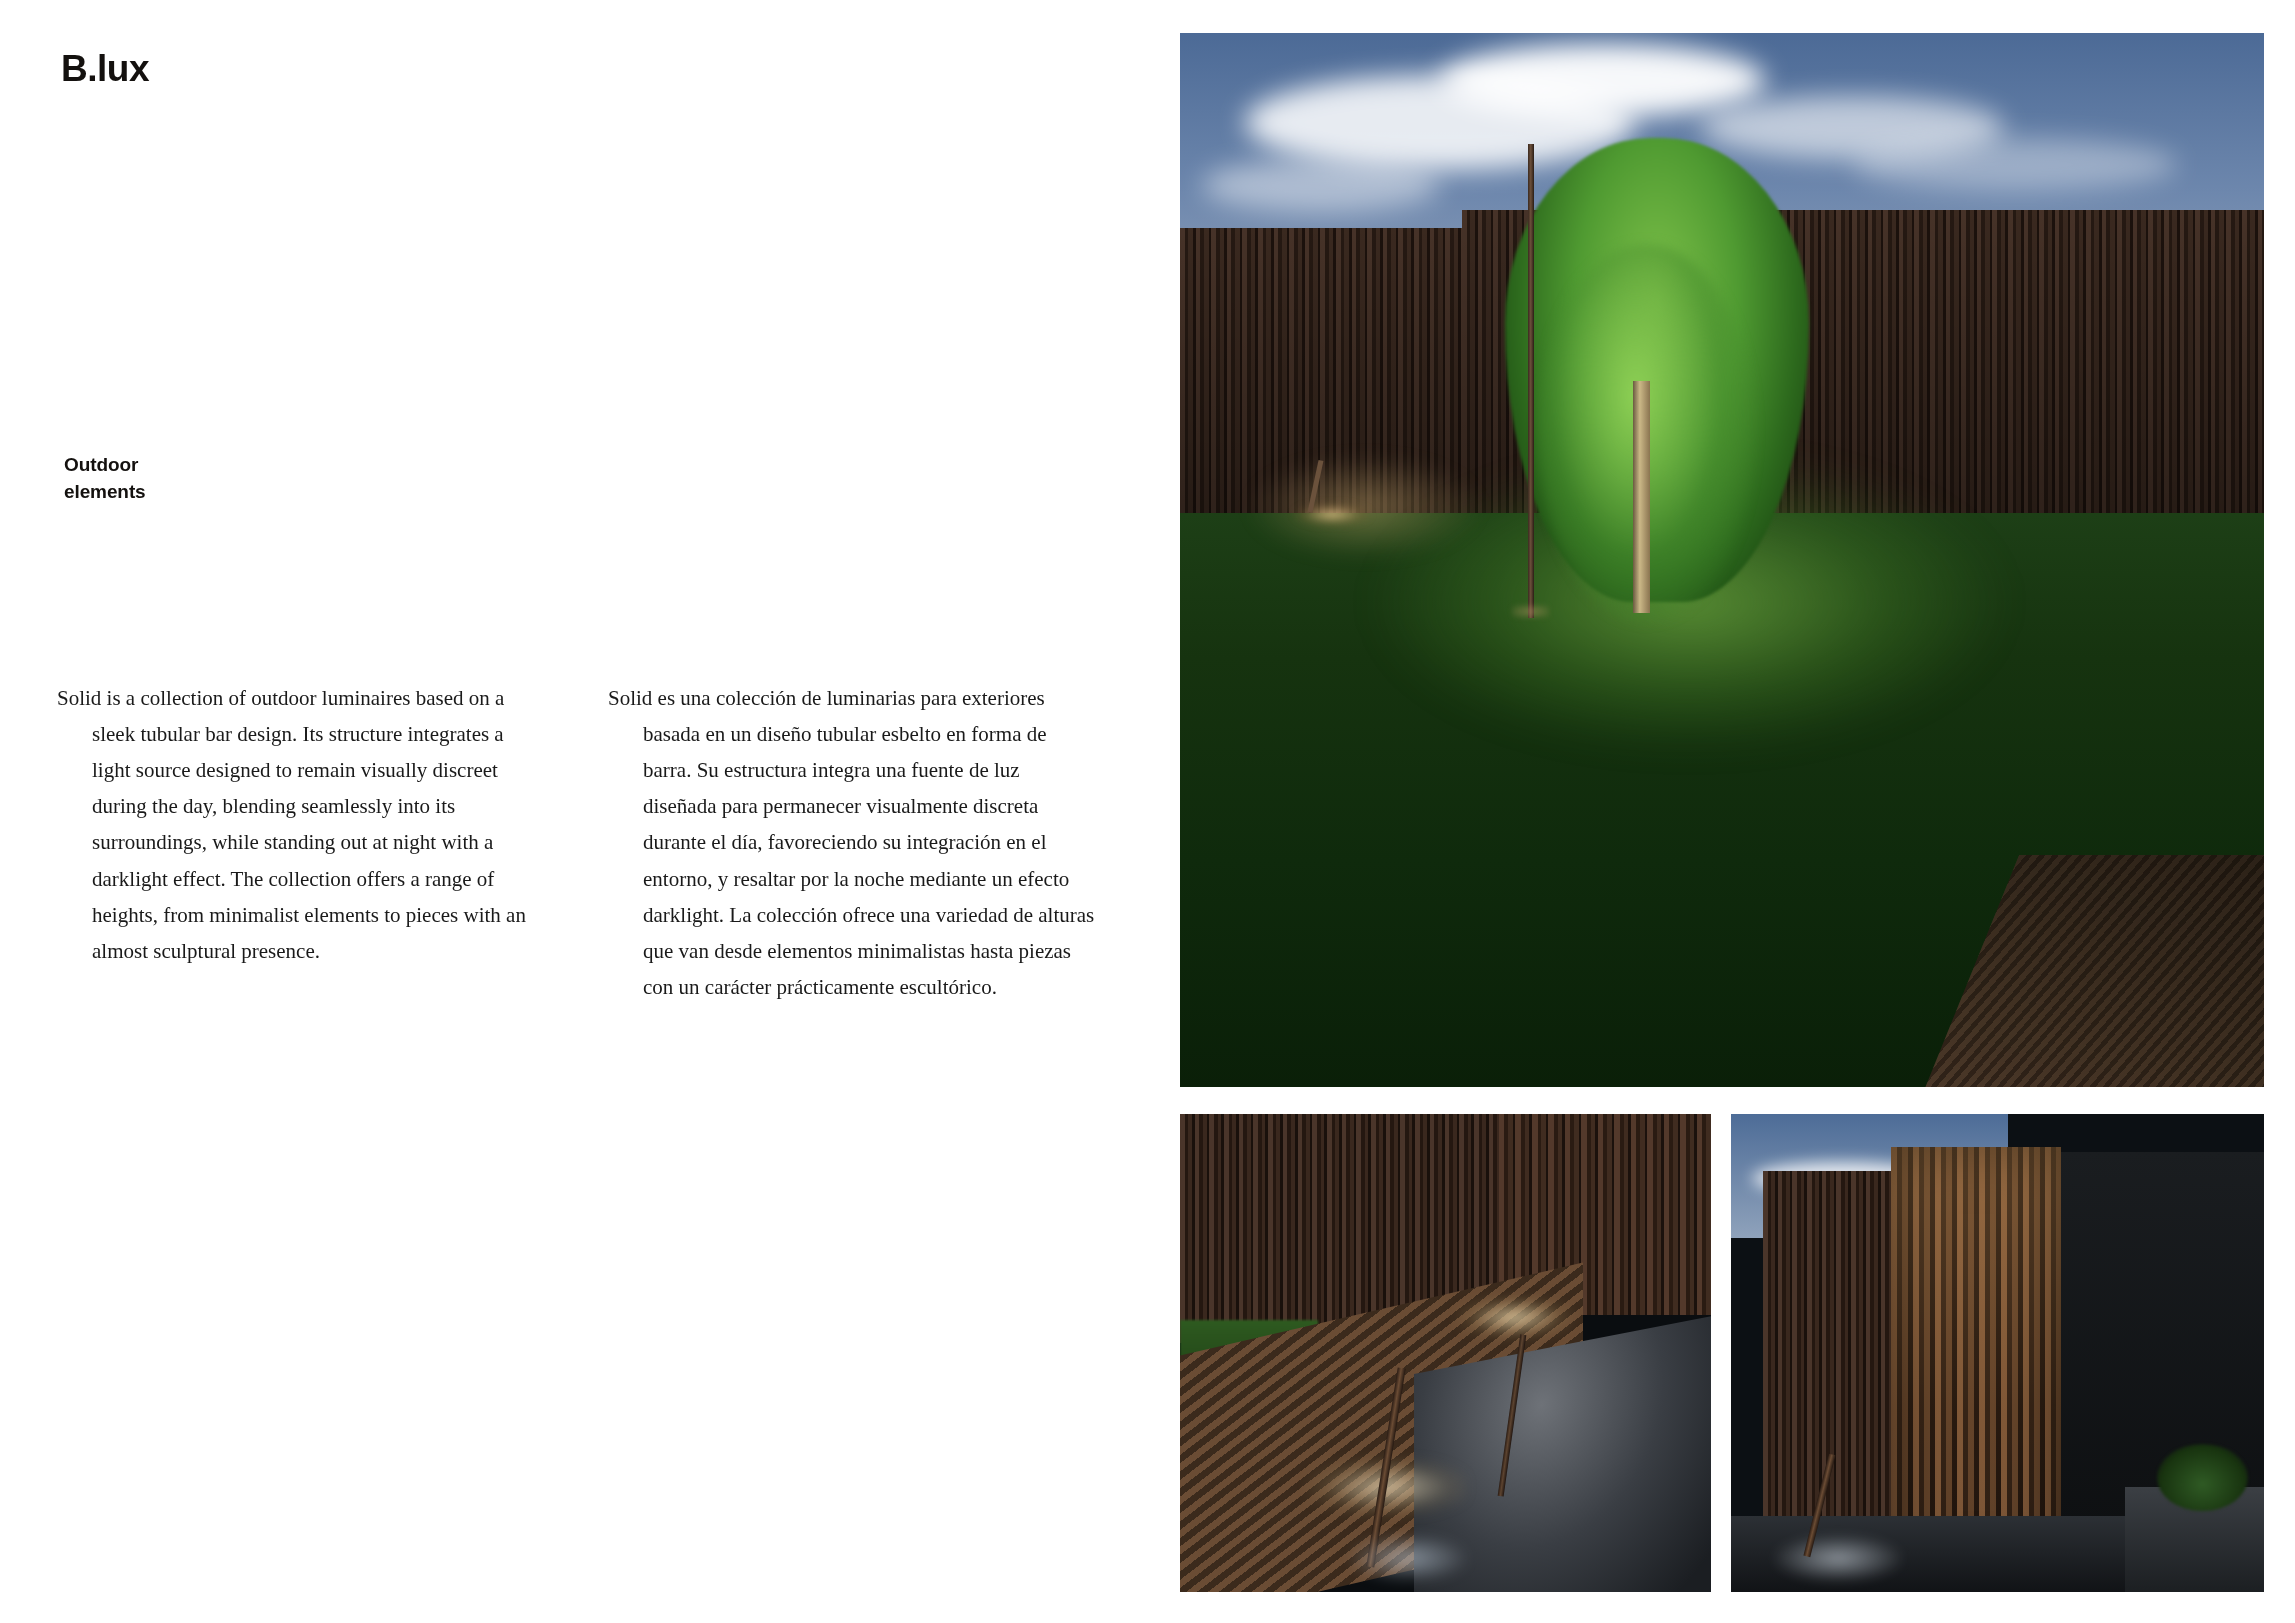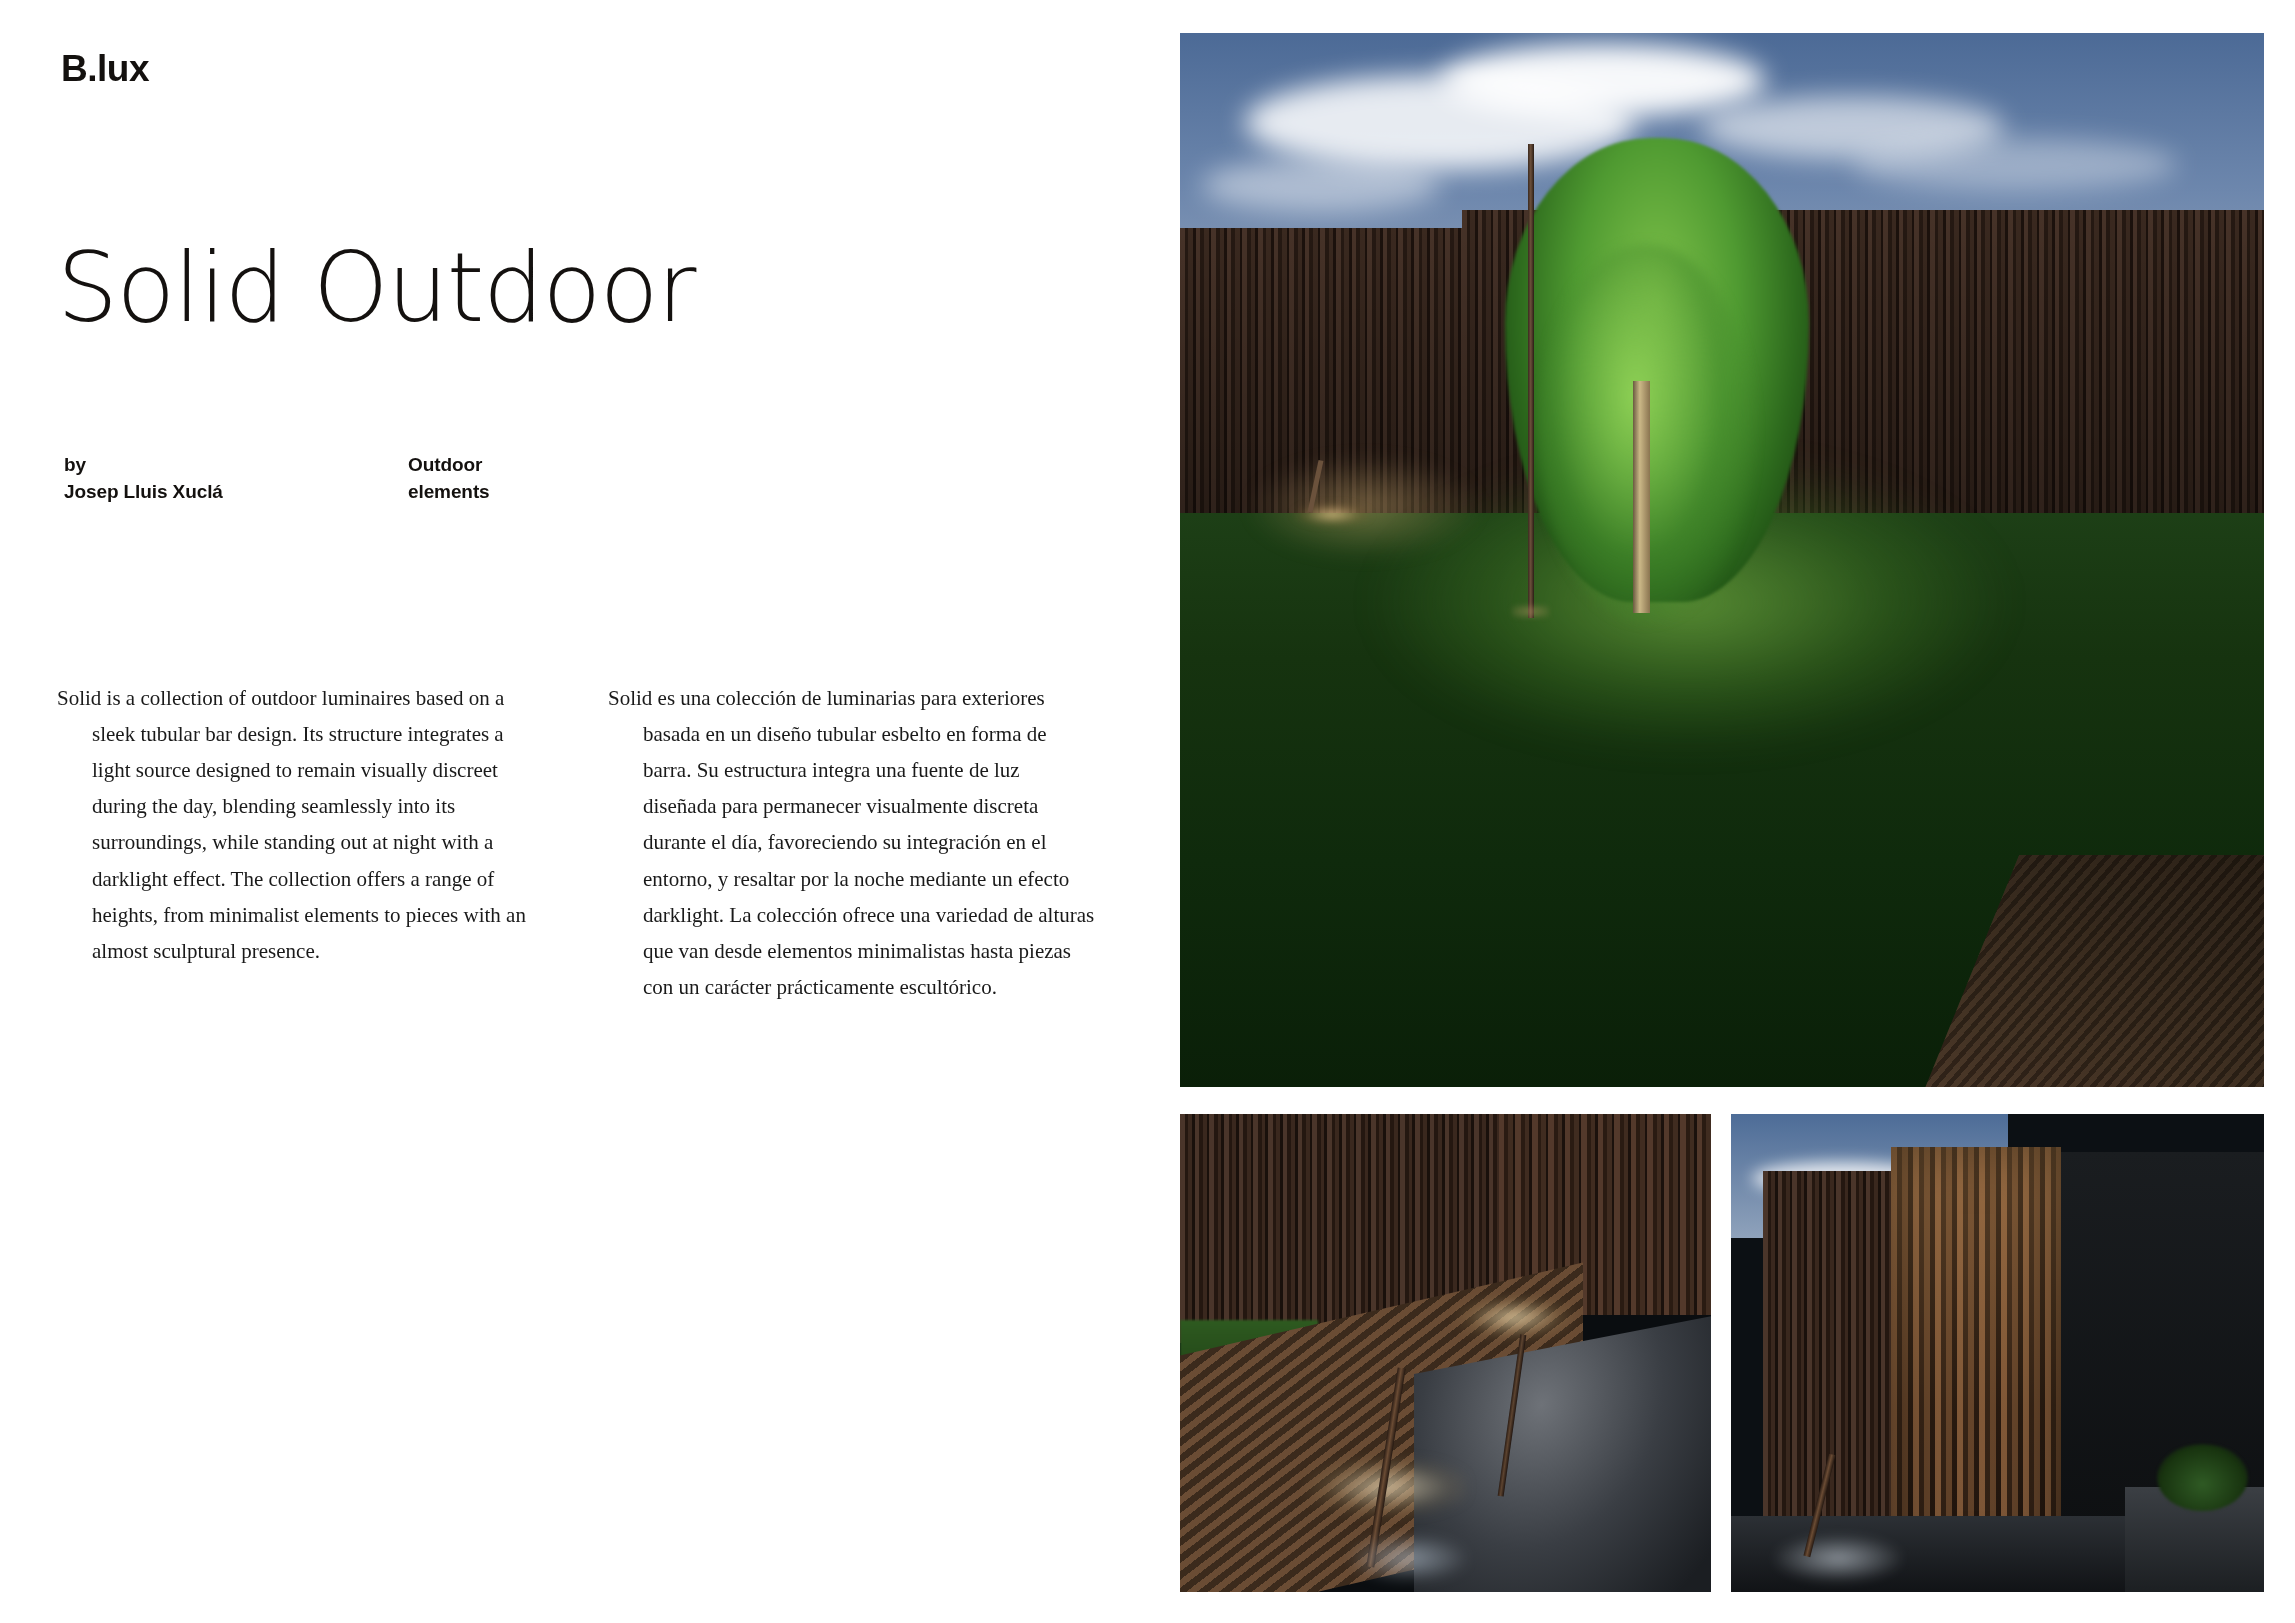--- a/index.html
+++ b/index.html
@@ -335,27 +335,22 @@
     background: linear-gradient(180deg, rgba(255,190,110,0.20), rgba(255,170,80,0.05) 60%, rgba(0,0,0,0) 100%);
   }
 </style>
 </head>
 <body>
 
 <div class="left-col">
 
   <div class="brand">B.lux</div>
 
-  <h1 class="page-title">Solid Outdoor</h1>
 
   <div class="credits">
-    <div class="credit-block first">
-      <div>by</div>
-      <div>Josep Lluis Xuclá</div>
-    </div>
     <div class="credit-block">
       <div>Outdoor</div>
       <div>elements</div>
     </div>
   </div>
 
   <div class="body-cols">
     <div class="body-col">
       <p>Solid is a collection of outdoor luminaires based on a sleek tubular bar design. Its structure integrates a light source designed to remain visually discreet during the day, blending seamlessly into its surroundings, while standing out at night with a darklight effect. The collection offers a range of heights, from minimalist elements to pieces with an almost sculptural presence.</p>
     </div>

